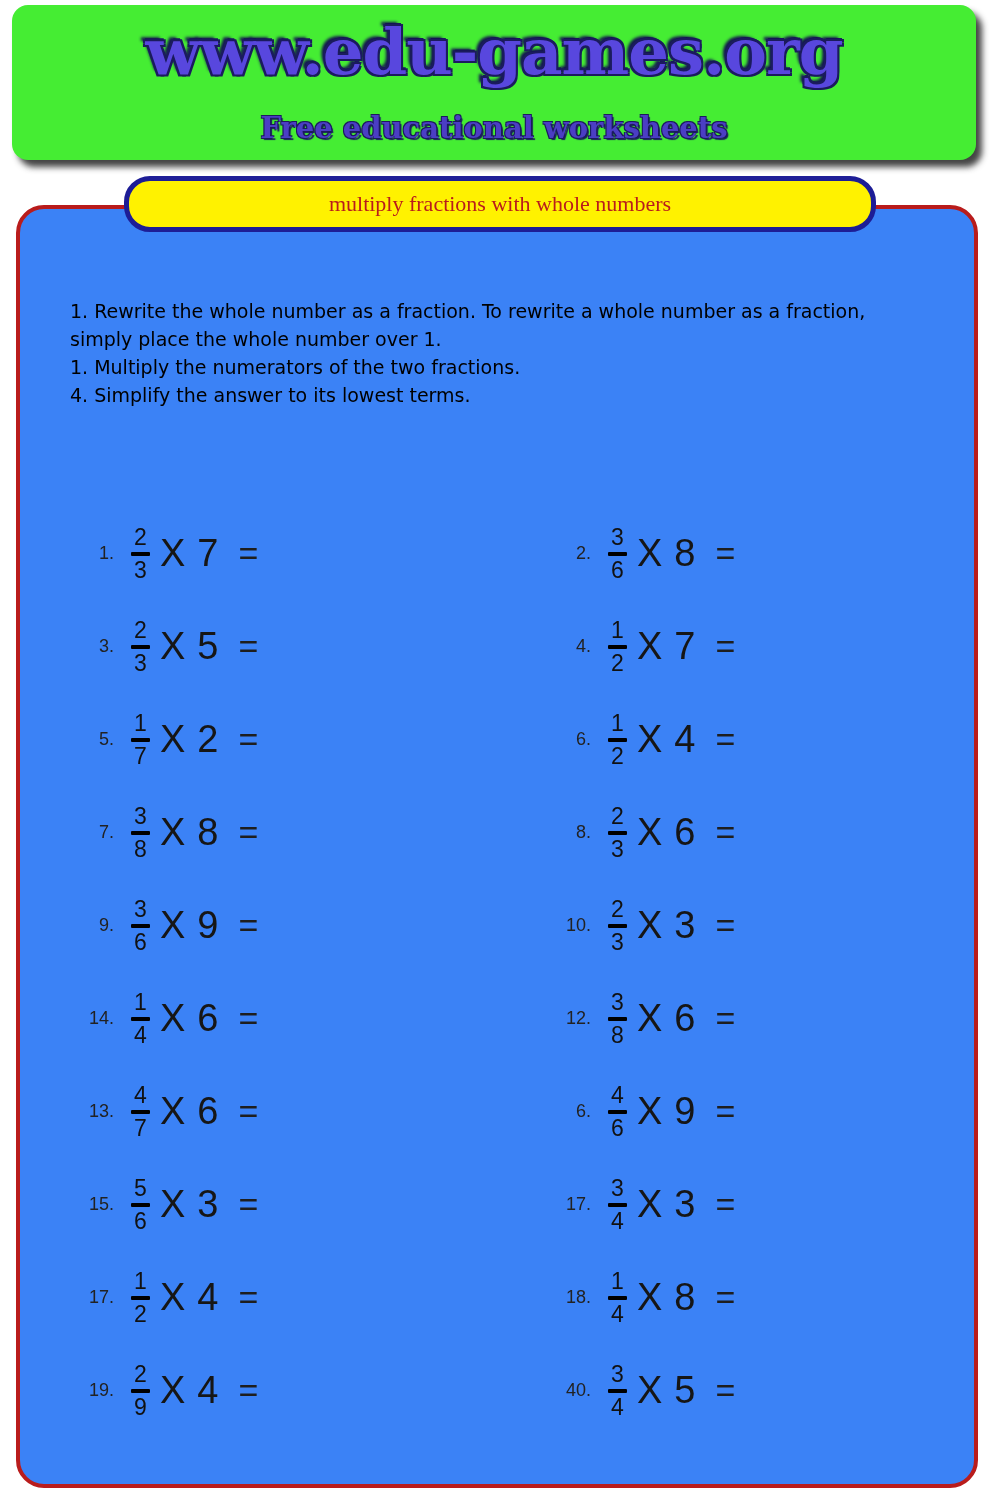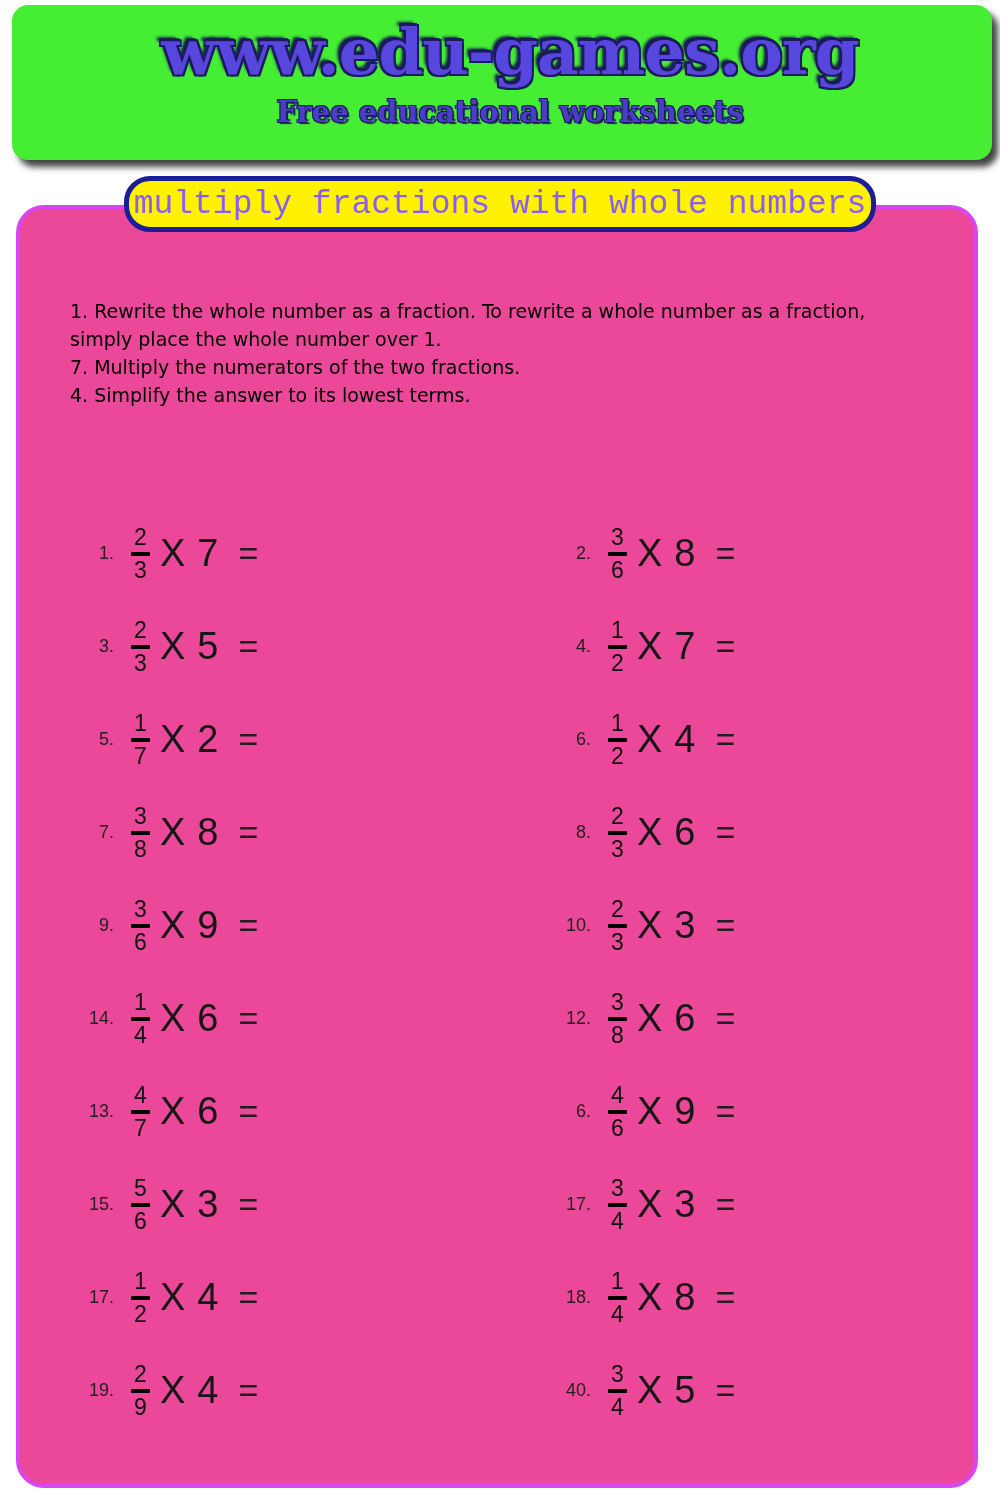--- a/index.html
+++ b/index.html
@@ -17,84 +17,83 @@
   .banner {
     position: absolute;
     left: 12px;
     top: 5px;
     width: 964px;
     height: 155px;
     background: #45ED33;
     border-radius: 16px;
     box-shadow: 6px 7px 6px rgba(35,35,35,0.85);
     text-align: center;
-    padding-left: 16px;
   }
   .site-title {
     margin-top: 8px;
     font-family: "DejaVu Serif", serif;
     font-weight: bold;
     font-size: 64px;
     line-height: 78px;
     color: #5847DE;
     letter-spacing: -1px;
     text-shadow:
       -2px -2px 0 #1b1b5e,
        2px -2px 0 #1b1b5e,
       -2px  2px 0 #1b1b5e,
        2px  2px 0 #1b1b5e,
       -4px -4px 3px #141450,
        0   -3px 0 #1b1b5e;
   }
   .tagline {
-    margin-top: 4px;
+    margin-top: 20px;
     font-family: "DejaVu Serif", serif;
     font-weight: bold;
     font-size: 29px;
     color: #4B3EC4;
     text-shadow:
       -1px -1px 0 #1b1b5e,
        1px -1px 0 #1b1b5e,
       -1px  1px 0 #1b1b5e,
        2px  2px 1px #1b1b5e;
   }
 
   
   .main {
     position: absolute;
     left: 16px;
     top: 205px;
     width: 962px;
     height: 1283px;
-    border: 4px solid #d946ef;
+    border: 4px solid #b91c1c;
     border-radius: 28px;
-    background: #ec4899;
+    background: #3b82f6;
     box-sizing: border-box;
   }
 
   
   .title-box {
     position: absolute;
     top: 176px;
     left: 50%;
     transform: translateX(-50%);
     width: 742px;
     height: 46px;
     background: #FFF200;
     border: 5px solid #1d1d96;
     border-radius: 26px;
     z-index: 3;
     display: flex;
     align-items: center;
     justify-content: center;
   }
   .title-box span {
-    font-family: Liberation Mono, monospace;
-    font-size: 33px;
-    color: #8b5cf6;
+    font-family: Liberation Serif, serif;
+    font-size: 22px;
+    color: #b91c1c;
     white-space: nowrap;
   }
 
   
   .instructions {
     position: absolute;
     left: 50px;
     top: 88px;
     font-family: "DejaVu Sans", sans-serif;
     font-size: 19px;
@@ -168,21 +167,21 @@
 
 <div class="banner">
   <div class="site-title">www.edu-games.org</div>
   <div class="tagline">Free educational worksheets</div>
 </div>
 
 <div class="main">
   <div class="instructions">
     <div class="iline">1. Rewrite the whole number as a fraction. To rewrite a whole number as a fraction,</div>
     <div class="iline">simply place the whole number over 1.</div>
-    <div class="iline">7. Multiply the numerators of the two fractions.</div>
+    <div class="iline">1. Multiply the numerators of the two fractions.</div>
     <div class="iline">4. Simplify the answer to its lowest terms.</div>
   </div>
   <div class="problems" id="problems">
   <div class="problem">
     <span class="pnum">1.</span>
     <span class="fraction">
       <span class="numer">2</span>
       <span class="fbar"></span>
       <span class="denom">3</span>
     </span>

